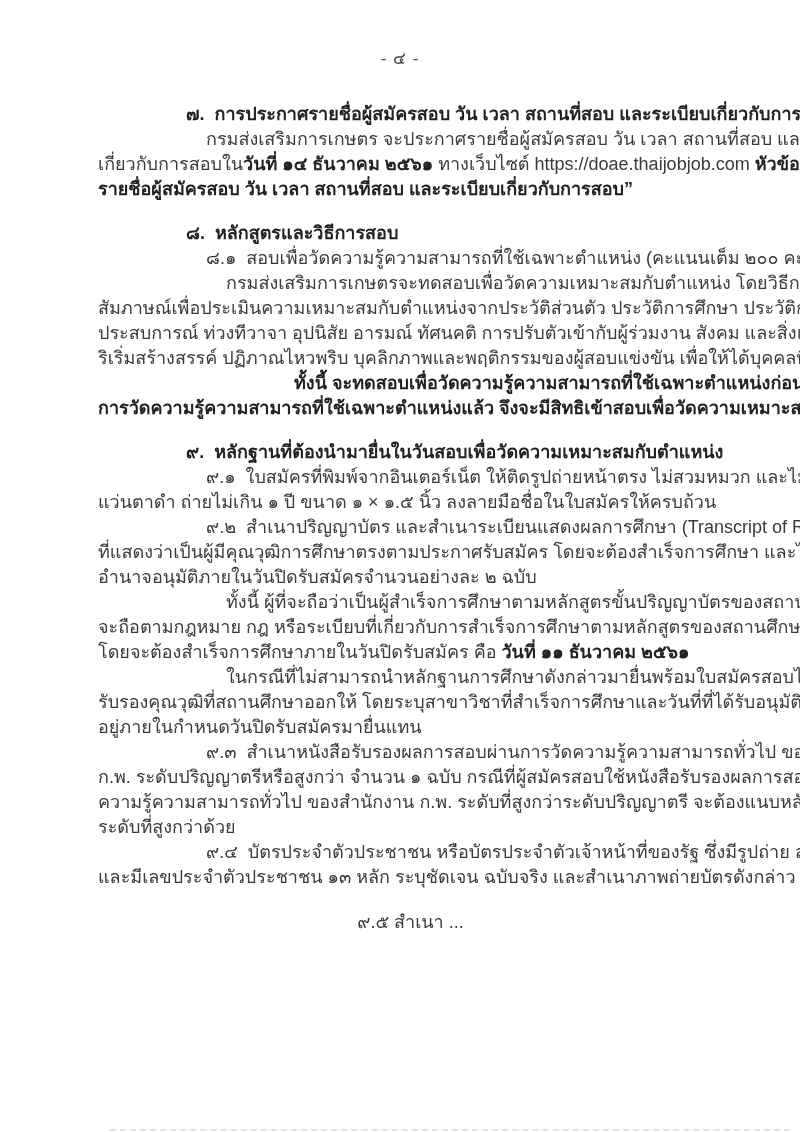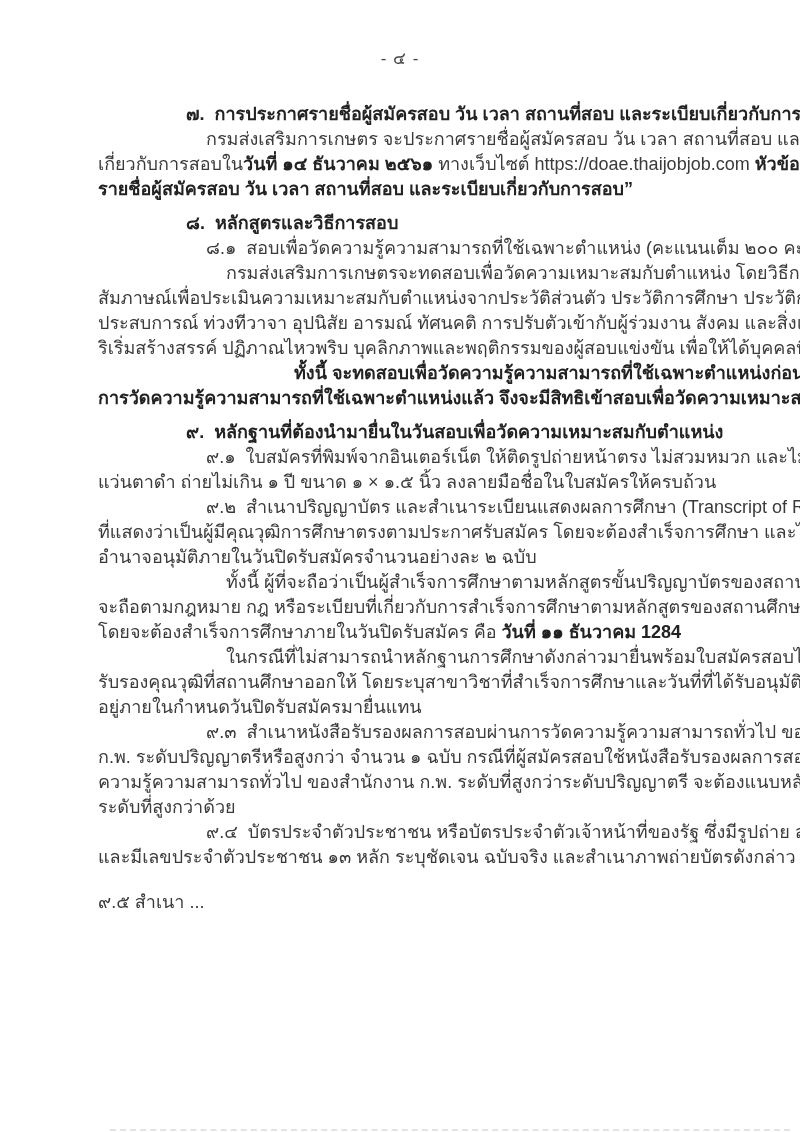--- a/index.html
+++ b/index.html
@@ -27,22 +27,22 @@
   }
   .line {
     font-size: 18px;
     line-height: 25px;
     white-space: nowrap;
   }
   .i1 { padding-left: 88px; }   
   .i2 { padding-left: 108px; }  
   .i3 { padding-left: 128px; }  
   .i4 { padding-left: 196px; }  
-  .ir { text-align: left; padding-right: 67px; }
-  .g-sec { margin-top: 9px; }
+  .ir { text-align: center; padding-right: 67px; }
+  .g-sec { margin-top: 19px; }
   .g-lg  { margin-top: 20px; }
   .b { font-weight: 700; color: #222222; }
   .scan-line {
     position: absolute;
     left: 110px;
     right: 10px;
     bottom: 1px;
     border-top: 2px dashed #e3e3e3;
     height: 0;
   }
@@ -66,21 +66,21 @@
       <div class="line i4"><span class="b">ทั้งนี้ จะทดสอบเพื่อวัดความรู้ความสามารถที่ใช้เฉพาะตำแหน่งก่อน และเมื่อสอบผ่าน</span></div>
       <div class="line i0"><span class="b">การวัดความรู้ความสามารถที่ใช้เฉพาะตำแหน่งแล้ว จึงจะมีสิทธิเข้าสอบเพื่อวัดความเหมาะสมกับตำแหน่ง</span></div>
       <div class="line i1 g-sec"><span class="b">๙.&nbsp; หลักฐานที่ต้องนำมายื่นในวันสอบเพื่อวัดความเหมาะสมกับตำแหน่ง</span></div>
       <div class="line i2"><span>๙.๑&nbsp; ใบสมัครที่พิมพ์จากอินเตอร์เน็ต ให้ติดรูปถ่ายหน้าตรง ไม่สวมหมวก และไม่สวม</span></div>
       <div class="line i0"><span>แว่นตาดำ ถ่ายไม่เกิน ๑ ปี ขนาด ๑ × ๑.๕ นิ้ว ลงลายมือชื่อในใบสมัครให้ครบถ้วน</span></div>
       <div class="line i2"><span>๙.๒&nbsp; สำเนาปริญญาบัตร และสำเนาระเบียนแสดงผลการศึกษา (Transcript of Records)</span></div>
       <div class="line i0"><span>ที่แสดงว่าเป็นผู้มีคุณวุฒิการศึกษาตรงตามประกาศรับสมัคร โดยจะต้องสำเร็จการศึกษา และได้รับอนุมัติจากผู้มี</span></div>
       <div class="line i0"><span>อำนาจอนุมัติภายในวันปิดรับสมัครจำนวนอย่างละ ๒ ฉบับ</span></div>
       <div class="line i3"><span>ทั้งนี้ ผู้ที่จะถือว่าเป็นผู้สำเร็จการศึกษาตามหลักสูตรขั้นปริญญาบัตรของสถานศึกษาใดนั้น</span></div>
       <div class="line i0"><span>จะถือตามกฎหมาย กฎ หรือระเบียบที่เกี่ยวกับการสำเร็จการศึกษาตามหลักสูตรของสถานศึกษานั้น ๆ เป็นเกณฑ์</span></div>
-      <div class="line i0"><span>โดยจะต้องสำเร็จการศึกษาภายในวันปิดรับสมัคร คือ </span><span class="b">วันที่ ๑๑ ธันวาคม 1284</span></div>
+      <div class="line i0"><span>โดยจะต้องสำเร็จการศึกษาภายในวันปิดรับสมัคร คือ </span><span class="b">วันที่ ๑๑ ธันวาคม ๒๕๖๑</span></div>
       <div class="line i3"><span>ในกรณีที่ไม่สามารถนำหลักฐานการศึกษาดังกล่าวมายื่นพร้อมใบสมัครสอบได้ ให้นำหนังสือ</span></div>
       <div class="line i0"><span>รับรองคุณวุฒิที่สถานศึกษาออกให้ โดยระบุสาขาวิชาที่สำเร็จการศึกษาและวันที่ที่ได้รับอนุมัติปริญญาบัตร ซึ่งจะต้อง</span></div>
       <div class="line i0"><span>อยู่ภายในกำหนดวันปิดรับสมัครมายื่นแทน</span></div>
       <div class="line i2"><span>๙.๓&nbsp; สำเนาหนังสือรับรองผลการสอบผ่านการวัดความรู้ความสามารถทั่วไป ของสำนักงาน</span></div>
       <div class="line i0"><span>ก.พ. ระดับปริญญาตรีหรือสูงกว่า จำนวน ๑ ฉบับ กรณีที่ผู้สมัครสอบใช้หนังสือรับรองผลการสอบผ่านการวัด</span></div>
       <div class="line i0"><span>ความรู้ความสามารถทั่วไป ของสำนักงาน ก.พ. ระดับที่สูงกว่าระดับปริญญาตรี จะต้องแนบหลักฐานการศึกษา</span></div>
       <div class="line i0"><span>ระดับที่สูงกว่าด้วย</span></div>
       <div class="line i2"><span>๙.๔&nbsp; บัตรประจำตัวประชาชน หรือบัตรประจำตัวเจ้าหน้าที่ของรัฐ ซึ่งมีรูปถ่าย ลายมือชื่อ</span></div>
       <div class="line i0"><span>และมีเลขประจำตัวประชาชน ๑๓ หลัก ระบุชัดเจน ฉบับจริง และสำเนาภาพถ่ายบัตรดังกล่าว จำนวน ๑ ฉบับ</span></div>
       <div class="line ir g-lg"><span>๙.๕ สำเนา ...</span></div>

